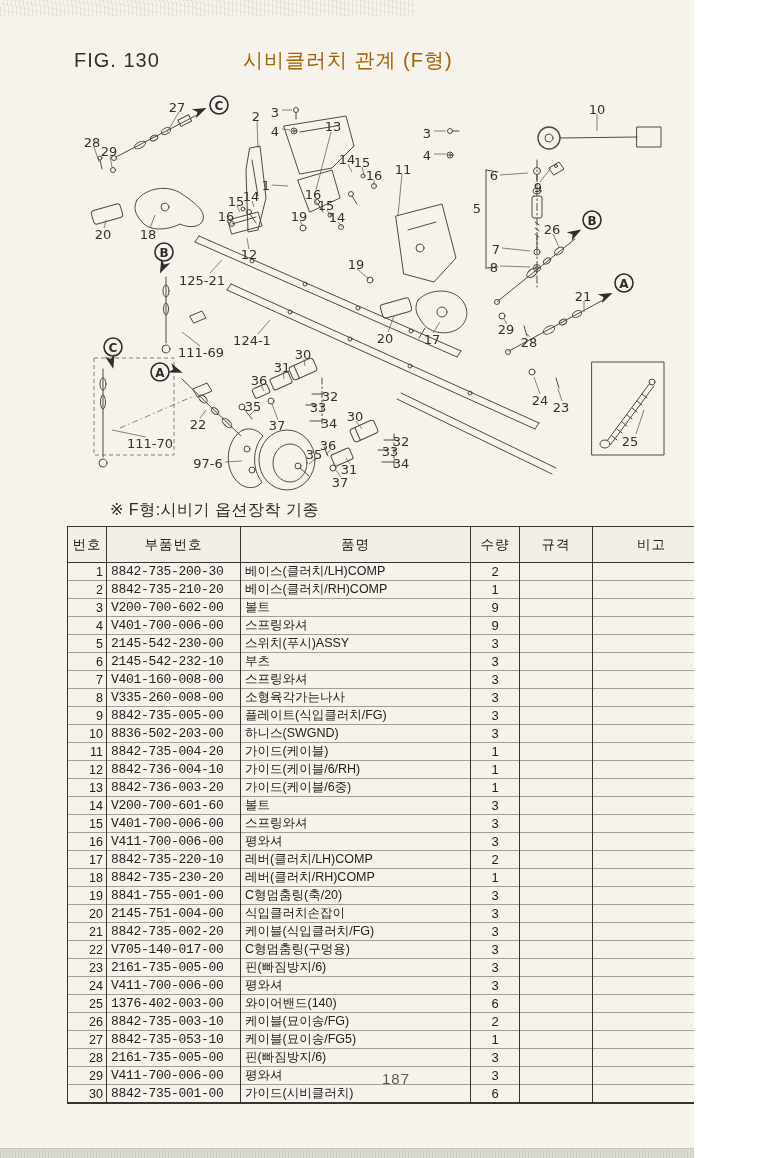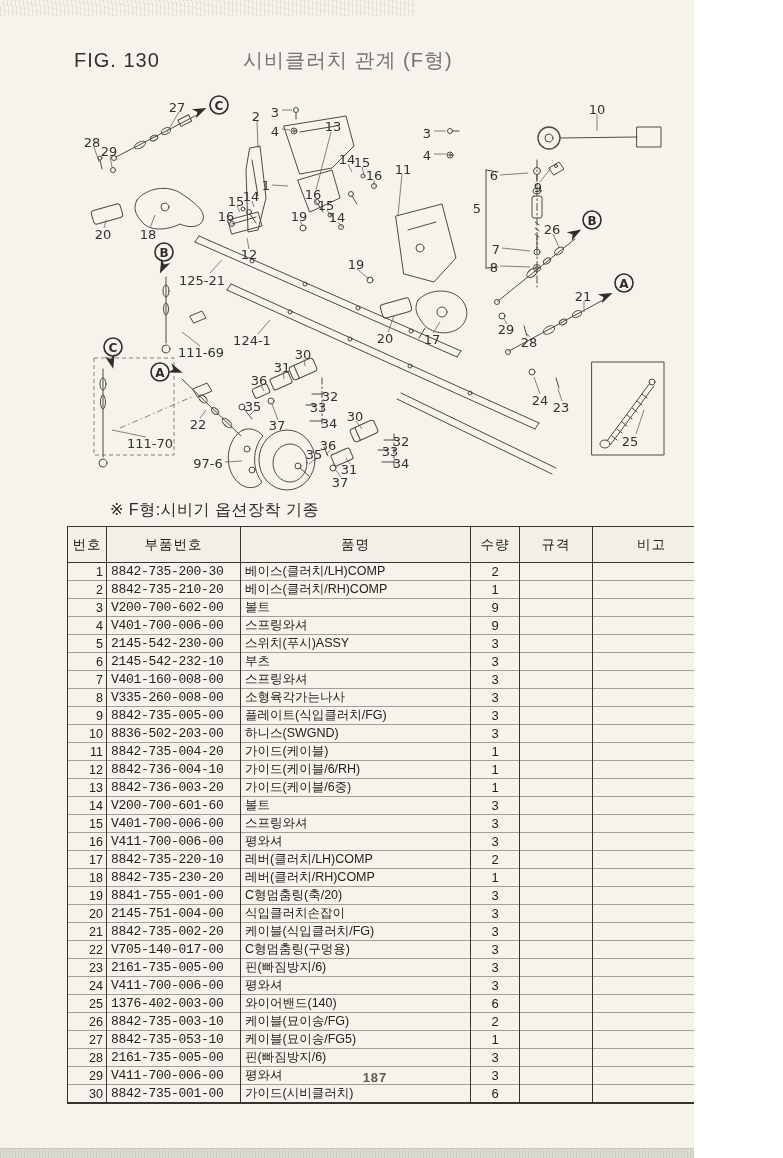--- a/index.html
+++ b/index.html
@@ -20,23 +20,23 @@
     position:absolute;bottom:0;left:0;width:100%;height:9px;
     background:#dddcd4;
     box-shadow:0 -1px 0 rgba(120,118,110,.35);
   }
   .speckle-bottom::after{
     content:"";position:absolute;inset:0;
     background:repeating-linear-gradient(90deg, rgba(90,88,80,.25) 0 1px, transparent 1px 3px);
     opacity:.5;
   }
   .fig-label{position:absolute;left:74px;top:49px;font-size:20px;letter-spacing:1px;color:#33322f;}
-  .fig-title{position:absolute;left:243px;top:47px;font-size:20px;letter-spacing:1px;color:#737373;}
+  .fig-title{position:absolute;left:243px;top:47px;font-size:20px;letter-spacing:1px;color:#a16207;}
   .footnote{position:absolute;left:110px;top:500px;font-size:16px;color:#2b2a27;letter-spacing:.5px;}
-  .page-number{position:absolute;left:340px;top:1070px;width:70px;text-align:center;font-size:13px;color:#5c5b56;letter-spacing:1px;font-weight:bold;}
+  .page-number{position:absolute;left:340px;top:1070px;width:70px;text-align:right;font-size:15px;color:#5c5b56;letter-spacing:1px;}
 
   
   .diagram-svg{position:absolute;left:0;top:0;}
   .art{stroke:#4b4a45;stroke-width:1;fill:none;stroke-linecap:round;stroke-linejoin:round;}
   .art-thin{stroke:#64635d;stroke-width:.8;fill:none;}
   .callout{font-family:"DejaVu Sans","Liberation Sans",sans-serif;font-size:13px;fill:#33322e;text-anchor:middle;}
   .refcircle{stroke:#2e2d2a;stroke-width:1.6;fill:none;}
   .refletter{font-family:"DejaVu Sans",sans-serif;font-size:12px;font-weight:bold;fill:#2e2d2a;text-anchor:middle;}
   .refarrow{fill:#2e2d2a;stroke:none;}
 

